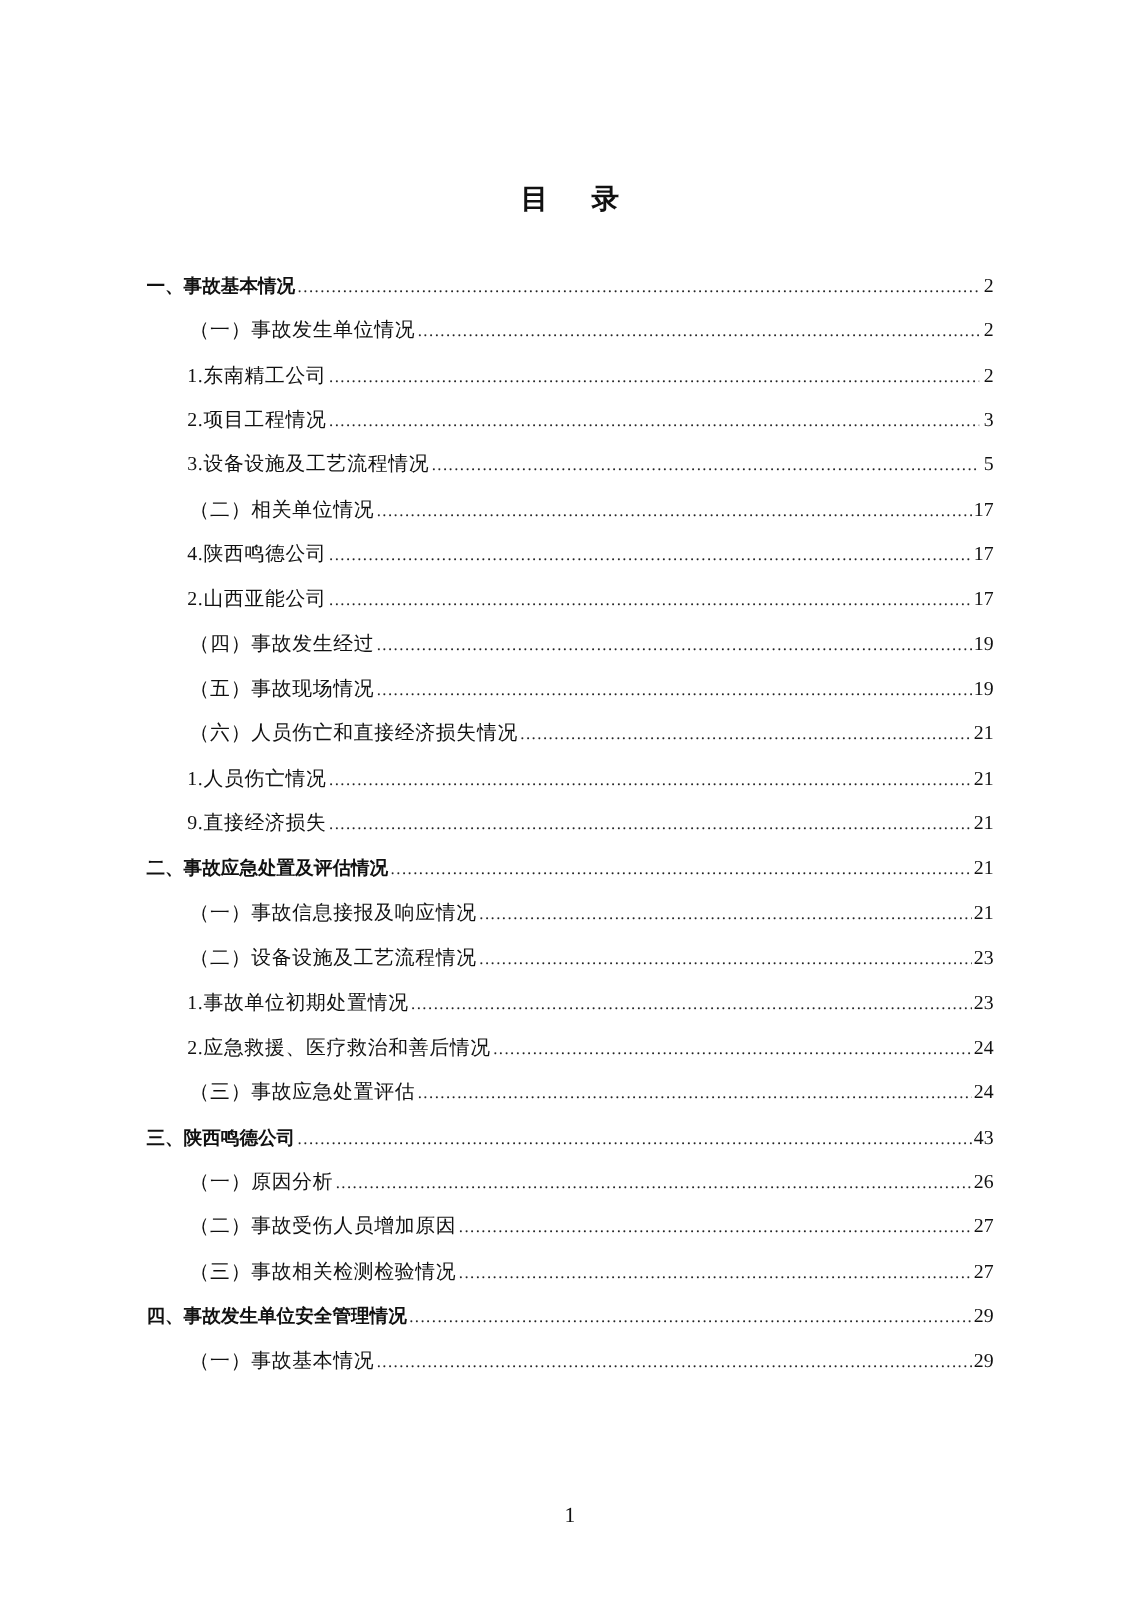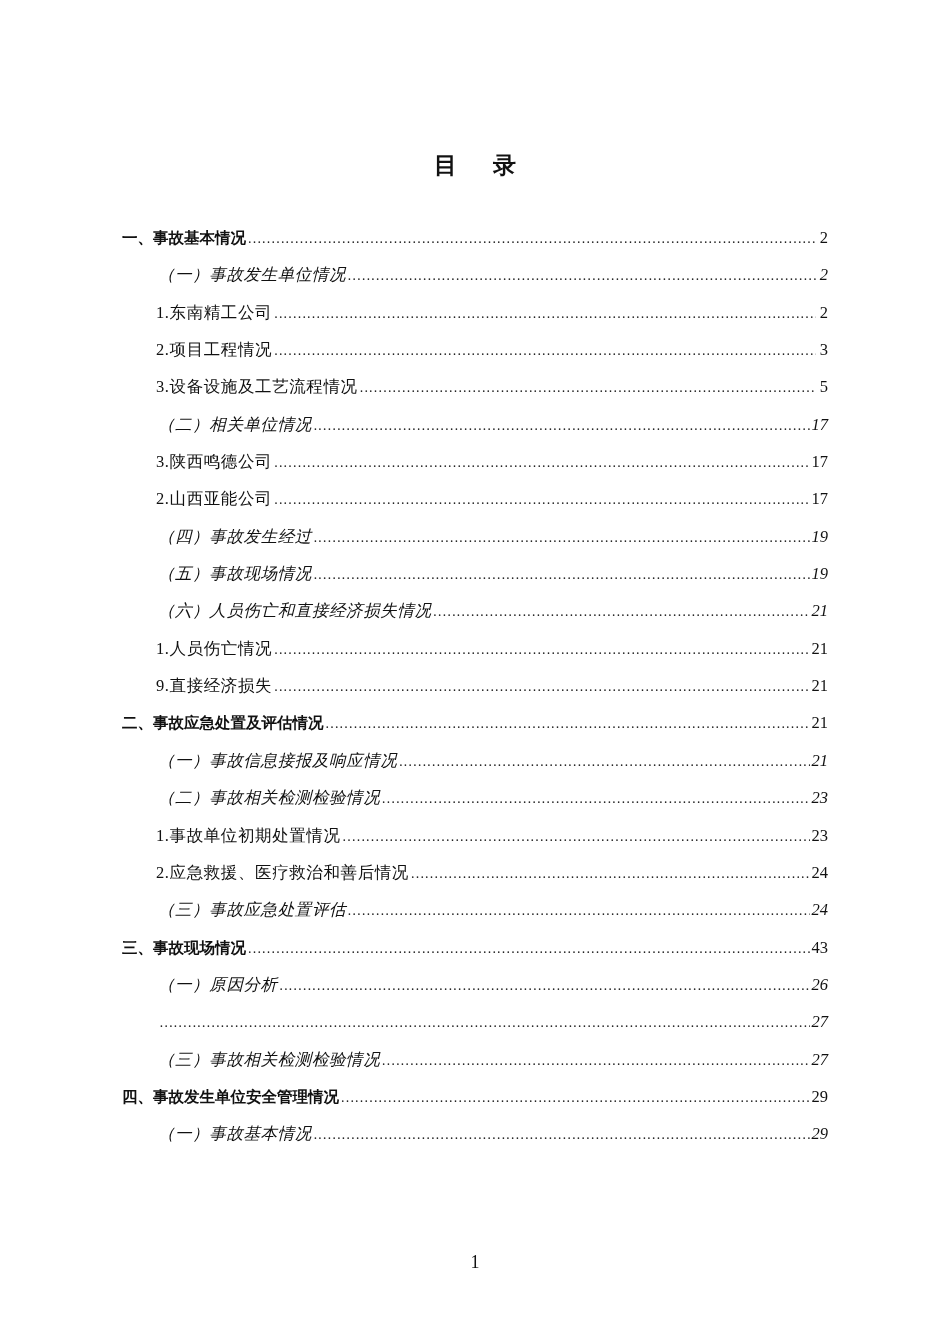--- a/index.html
+++ b/index.html
@@ -3,21 +3,21 @@
 <meta charset="utf-8">
 <style>
   html, body { margin:0; padding:0; background:#ffffff; }
   body { width:950px; height:1344px; position:relative; overflow:hidden;
          font-family:"Liberation Serif","DejaVu Serif",serif; color:#111; }
   .title { position:absolute; top:150px; left:0; width:950px; text-align:center;
            font-family:"DejaVu Sans",sans-serif; font-weight:bold; font-size:23px; letter-spacing:14px; text-indent:14px; }
   .toc { position:absolute; top:226px; left:122px; width:706px; }
   .row { display:flex; align-items:baseline; height:37.35px; line-height:24px; font-size:16px; white-space:nowrap; }
   .row.l1 { font-family:"DejaVu Sans",sans-serif; font-weight:bold; font-size:15.5px; padding-left:0; }
-  .row.l2 { padding-left:36px; font-size:16.5px;font-style:italic; }
+  .row.l2 { padding-left:36px; font-size:16.5px; }
   .row.l3 { padding-left:34px; font-size:16.5px; }
   .row .label { flex:0 0 auto; letter-spacing:0.6px; }
   .row.l1 .label { letter-spacing:0; }
   .row .dots { flex:1 1 auto; overflow:hidden; font-family:"Liberation Serif",serif; font-weight:normal;
                font-size:14px; margin:0 2px; letter-spacing:1.2px; color:#222; }
   .row .dots::before { content:"................................................................................................................................................................................................................................................"; }
   .row .page { flex:0 0 auto; font-family:"Liberation Serif",serif; font-weight:normal; font-size:16.5px; min-width:10px; text-align:right; }
   .footer { position:absolute; top:1252px; left:0; width:950px; text-align:center;
             font-family:"Liberation Serif",serif; font-size:18px; }
 </style>
@@ -51,21 +51,21 @@
       <span class="label">3.设备设施及工艺流程情况</span>
       <span class="dots"></span>
       <span class="page">5</span>
     </div>
   <div class="row l2">
       <span class="label">（二）相关单位情况</span>
       <span class="dots"></span>
       <span class="page">17</span>
     </div>
   <div class="row l3">
-      <span class="label">3.陕西鸣德公司</span>
+      <span class="label">4.陕西鸣德公司</span>
       <span class="dots"></span>
       <span class="page">17</span>
     </div>
   <div class="row l3">
       <span class="label">2.山西亚能公司</span>
       <span class="dots"></span>
       <span class="page">17</span>
     </div>
   <div class="row l2">
       <span class="label">（四）事故发生经过</span>
@@ -96,50 +96,51 @@
       <span class="label">二、事故应急处置及评估情况</span>
       <span class="dots"></span>
       <span class="page">21</span>
     </div>
   <div class="row l2">
       <span class="label">（一）事故信息接报及响应情况</span>
       <span class="dots"></span>
       <span class="page">21</span>
     </div>
   <div class="row l2">
-      <span class="label">（二）事故相关检测检验情况</span>
+      <span class="label">（二）设备设施及工艺流程情况</span>
       <span class="dots"></span>
       <span class="page">23</span>
     </div>
   <div class="row l3">
       <span class="label">1.事故单位初期处置情况</span>
       <span class="dots"></span>
       <span class="page">23</span>
     </div>
   <div class="row l3">
       <span class="label">2.应急救援、医疗救治和善后情况</span>
       <span class="dots"></span>
       <span class="page">24</span>
     </div>
   <div class="row l2">
       <span class="label">（三）事故应急处置评估</span>
       <span class="dots"></span>
       <span class="page">24</span>
     </div>
   <div class="row l1">
-      <span class="label">三、事故现场情况</span>
+      <span class="label">三、陕西鸣德公司</span>
       <span class="dots"></span>
       <span class="page">43</span>
     </div>
   <div class="row l2">
       <span class="label">（一）原因分析</span>
       <span class="dots"></span>
       <span class="page">26</span>
     </div>
   <div class="row l2">
+      <span class="label">（二）事故受伤人员增加原因</span>
       <span class="dots"></span>
       <span class="page">27</span>
     </div>
   <div class="row l2">
       <span class="label">（三）事故相关检测检验情况</span>
       <span class="dots"></span>
       <span class="page">27</span>
     </div>
   <div class="row l1">
       <span class="label">四、事故发生单位安全管理情况</span>

